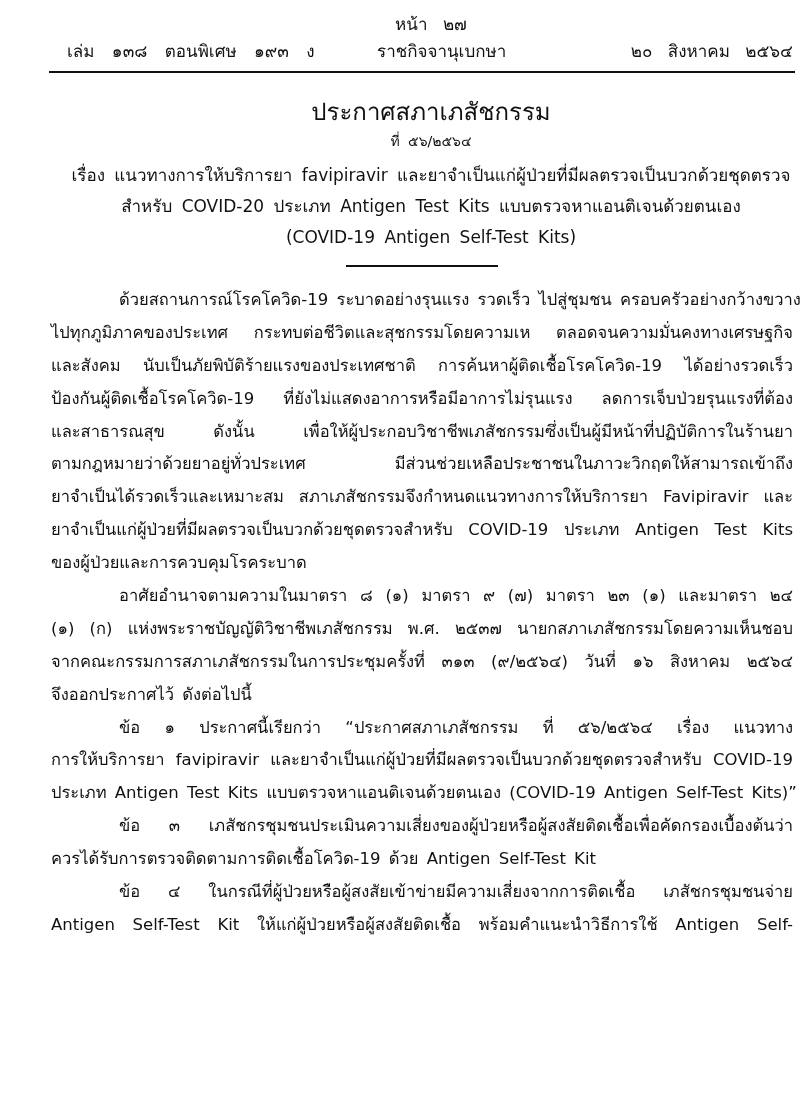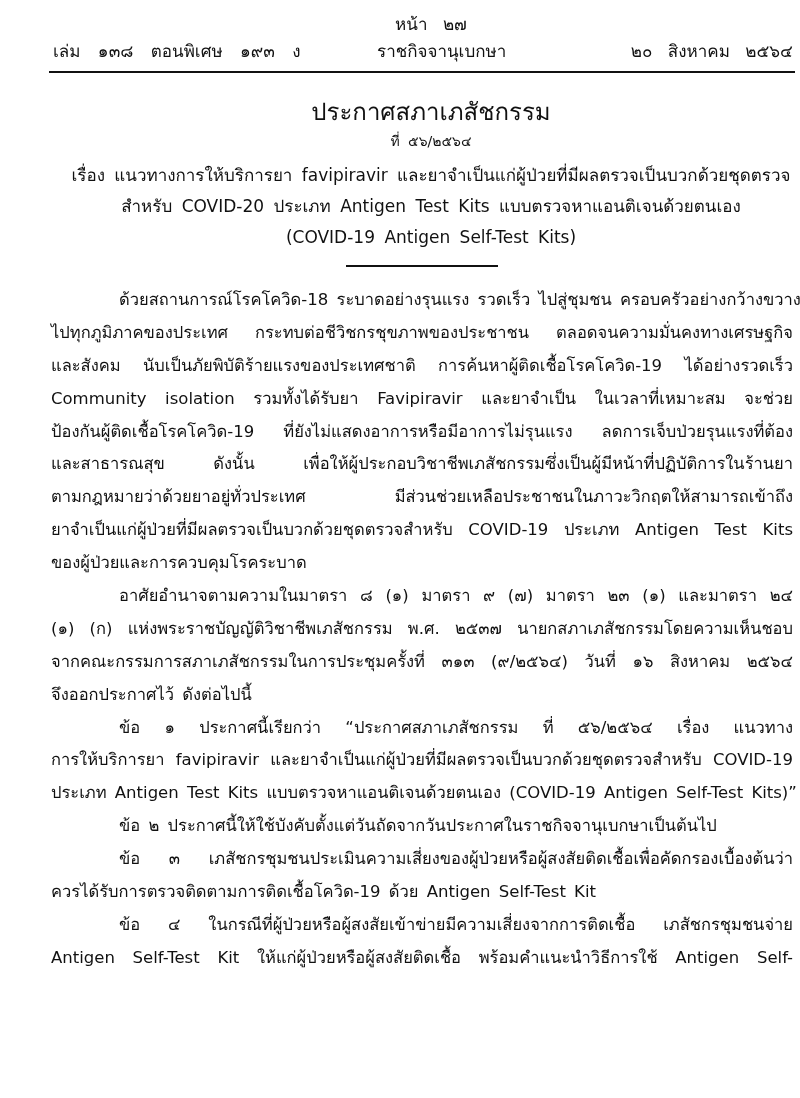--- a/index.html
+++ b/index.html
@@ -9,21 +9,21 @@
   }
   .page { position: absolute; left: 0; top: 0; width: 800px; height: 1098px; margin-left: 31px; }
   .page-num {
     position: absolute; top: 10px; left: 0; width: 800px; text-align: center;
     font-size: 17px; word-spacing: 10px;
   }
   .gazette-header {
     position: absolute; top: 37px; left: 18px; width: 744px; height: 26px;
     font-size: 17px;
   }
-  .gh-left { position: absolute; left: 4px; top: 0; word-spacing: 12px; white-space: nowrap; }
+  .gh-left { position: absolute; left: 18px; top: 0; word-spacing: 12px; white-space: nowrap; }
   .gh-center { position: absolute; left: 328px; top: 0; white-space: nowrap; text-align: center; }
   .gh-right { position: absolute; right: 0; top: 0; word-spacing: 10px; white-space: nowrap; }
   .header-rule {
     position: absolute; top: 71px; left: 18px; width: 746px; height: 2px; background: #111;
   }
   .title {
     position: absolute; top: 92px; left: 0; width: 800px; text-align: center;
     font-size: 24px;
   }
   .number {
@@ -65,40 +65,39 @@
 
   <div class="subject">
     <div>เรื่อง แนวทางการให้บริการยา favipiravir และยาจำเป็นแก่ผู้ป่วยที่มีผลตรวจเป็นบวกด้วยชุดตรวจ</div>
     <div>สำหรับ COVID-20 ประเภท Antigen Test Kits แบบตรวจหาแอนติเจนด้วยตนเอง</div>
     <div>(COVID-19 Antigen Self-Test Kits)</div>
   </div>
   <div class="short-rule"></div>
 
   <div class="body">
 
-    <div class="line justify indent">ด้วยสถานการณ์โรคโควิด-18 ระบาดอย่างรุนแรง รวดเร็ว ไปสู่ชุมชน ครอบครัวอย่างกว้างขวาง</div>
-    <div class="line justify">ไปทุกภูมิภาคของประเทศ กระทบต่อชีวิชกรชุขภาพของประชาชน ตลอดจนความมั่นคงทางเศรษฐกิจ</div>
+    <div class="line justify indent">ด้วยสถานการณ์โรคโควิด-19 ระบาดอย่างรุนแรง รวดเร็ว ไปสู่ชุมชน ครอบครัวอย่างกว้างขวาง</div>
+    <div class="line justify">ไปทุกภูมิภาคของประเทศ กระทบต่อชีวิตและสุชกรรมโดยความเห ตลอดจนความมั่นคงทางเศรษฐกิจ</div>
     <div class="line justify">และสังคม นับเป็นภัยพิบัติร้ายแรงของประเทศชาติ การค้นหาผู้ติดเชื้อโรคโควิด-19 ได้อย่างรวดเร็ว</div>
-    <div class="line justify">Community isolation รวมทั้งได้รับยา Favipiravir และยาจำเป็น ในเวลาที่เหมาะสม จะช่วย</div>
     <div class="line justify">ป้องกันผู้ติดเชื้อโรคโควิด-19 ที่ยังไม่แสดงอาการหรือมีอาการไม่รุนแรง ลดการเจ็บป่วยรุนแรงที่ต้อง</div>
     <div class="line justify">และสาธารณสุข ดังนั้น เพื่อให้ผู้ประกอบวิชาชีพเภสัชกรรมซึ่งเป็นผู้มีหน้าที่ปฏิบัติการในร้านยา</div>
     <div class="line justify">ตามกฎหมายว่าด้วยยาอยู่ทั่วประเทศ มีส่วนช่วยเหลือประชาชนในภาวะวิกฤตให้สามารถเข้าถึง</div>
+    <div class="line justify">ยาจำเป็นได้รวดเร็วและเหมาะสม สภาเภสัชกรรมจึงกำหนดแนวทางการให้บริการยา Favipiravir และ</div>
     <div class="line justify">ยาจำเป็นแก่ผู้ป่วยที่มีผลตรวจเป็นบวกด้วยชุดตรวจสำหรับ COVID-19 ประเภท Antigen Test Kits</div>
     <div class="line">ของผู้ป่วยและการควบคุมโรคระบาด</div>
 
     <div class="line justify indent">อาศัยอำนาจตามความในมาตรา ๘ (๑) มาตรา ๙ (๗) มาตรา ๒๓ (๑) และมาตรา ๒๔</div>
     <div class="line justify">(๑) (ก) แห่งพระราชบัญญัติวิชาชีพเภสัชกรรม พ.ศ. ๒๕๓๗ นายกสภาเภสัชกรรมโดยความเห็นชอบ</div>
     <div class="line justify">จากคณะกรรมการสภาเภสัชกรรมในการประชุมครั้งที่ ๓๑๓ (๙/๒๕๖๔) วันที่ ๑๖ สิงหาคม ๒๕๖๔</div>
     <div class="line">จึงออกประกาศไว้ ดังต่อไปนี้</div>
 
     <div class="line justify clause-indent">ข้อ ๑ ประกาศนี้เรียกว่า “ประกาศสภาเภสัชกรรม ที่ ๕๖/๒๕๖๔ เรื่อง แนวทาง</div>
     <div class="line justify">การให้บริการยา favipiravir และยาจำเป็นแก่ผู้ป่วยที่มีผลตรวจเป็นบวกด้วยชุดตรวจสำหรับ COVID-19</div>
     <div class="line">ประเภท Antigen Test Kits แบบตรวจหาแอนติเจนด้วยตนเอง (COVID-19 Antigen Self-Test Kits)”</div>
 
-    <div class="line clause-indent">ข้อ ๒ ประกาศนี้ให้ใช้บังคับตั้งแต่วันถัดจากวันประกาศในราชกิจจานุเบกษาเป็นต้นไป</div>
 
     <div class="line justify clause-indent">ข้อ ๓ เภสัชกรชุมชนประเมินความเสี่ยงของผู้ป่วยหรือผู้สงสัยติดเชื้อเพื่อคัดกรองเบื้องต้นว่า</div>
     <div class="line">ควรได้รับการตรวจติดตามการติดเชื้อโควิด-19 ด้วย Antigen Self-Test Kit</div>
 
     <div class="line justify clause-indent">ข้อ ๔ ในกรณีที่ผู้ป่วยหรือผู้สงสัยเข้าข่ายมีความเสี่ยงจากการติดเชื้อ เภสัชกรชุมชนจ่าย</div>
     <div class="line justify">Antigen Self-Test Kit ให้แก่ผู้ป่วยหรือผู้สงสัยติดเชื้อ พร้อมคำแนะนำวิธีการใช้ Antigen Self-</div>
 
   </div>
 </div>
 

